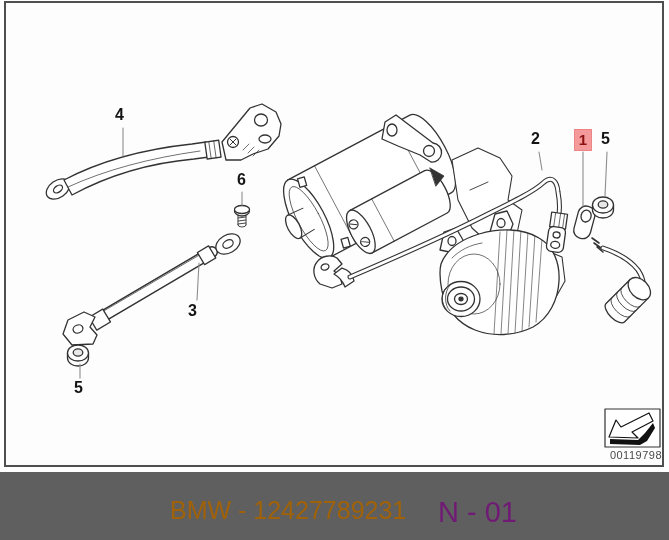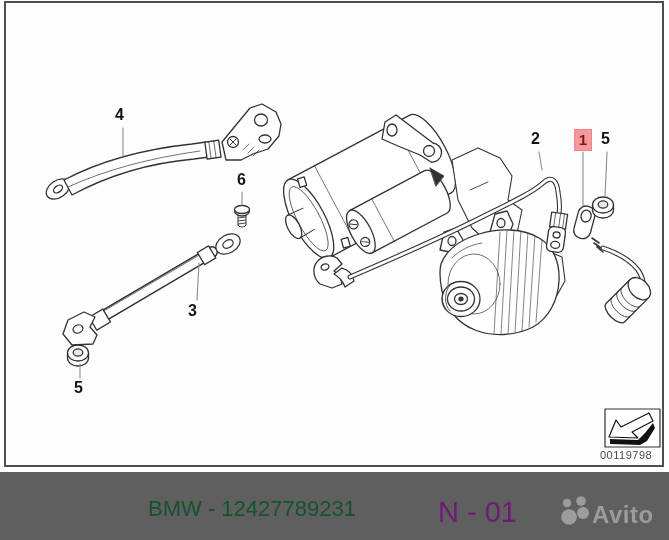--- a/index.html
+++ b/index.html
@@ -4,24 +4,24 @@
 <style>
   html,body{margin:0;padding:0;background:#ffffff;}
   .page{position:relative;width:669px;height:540px;background:#ffffff;overflow:hidden;
         font-family:"Liberation Sans",sans-serif;}
   .paper{position:absolute;left:4px;top:1px;width:660px;height:466px;box-sizing:border-box;
          border:2px solid #4f4f4f;background:#fdfdfd;}
   svg.art{position:absolute;left:0;top:0;}
   .plabel{position:absolute;font-weight:bold;font-size:16px;color:#141414;line-height:1;}
   .plabel.hl{background:#f49a9a;color:#8e1111;width:16px;height:20px;line-height:20px;
              text-align:center;font-size:15px;box-shadow:0 0 0 1px #ee8484;}
-  .stamp-num{position:absolute;left:600px;top:449px;width:62px;text-align:left;
+  .stamp-num{position:absolute;left:600px;top:449px;width:62px;text-align:right;
              font-size:11px;color:#4a4a4a;letter-spacing:.5px;}
   .footer{position:absolute;left:0;top:472px;width:669px;height:68px;background:#5f5f5f;}
-  .cap1{position:absolute;left:148px;top:496px;font-size:22px;font-weight:400;color:#14532d;}
+  .cap1{position:absolute;left:170px;top:496px;font-size:25px;font-weight:400;color:#a16207;}
   .cap2{position:absolute;left:438px;top:496px;font-size:29px;font-weight:400;color:#701a75;}
   .avito{position:absolute;left:552px;top:492px;width:115px;height:40px;}
   .avito-text{position:absolute;left:40px;top:9px;font-size:24px;font-weight:bold;color:#9c9c9c;letter-spacing:.5px;}
 </style>
 </head>
 <body>
 
 <div class="page">
   <div class="paper"></div>
 
@@ -186,22 +186,13 @@
   <div class="plabel" style="left:531px;top:131px">2</div>
   <div class="plabel hl" style="left:575px;top:130px">1</div>
   <div class="plabel" style="left:601px;top:131px">5</div>
 
   <div class="stamp-num">00119798</div>
 
   <div class="footer"></div>
   <div class="cap1">BMW - 12427789231</div>
   <div class="cap2">N - 01</div>
 
-  <div class="avito">
-    <svg width="40" height="36" viewBox="0 0 40 36" fill="#9c9c9c">
-      <circle cx="15" cy="11" r="4.2"></circle>
-      <circle cx="29" cy="9" r="4.8"></circle>
-      <circle cx="17" cy="25" r="7.8"></circle>
-      <circle cx="31" cy="21" r="6"></circle>
-    </svg>
-    <span class="avito-text">Avito</span>
-  </div>
 </div>
 
 </body></html>

